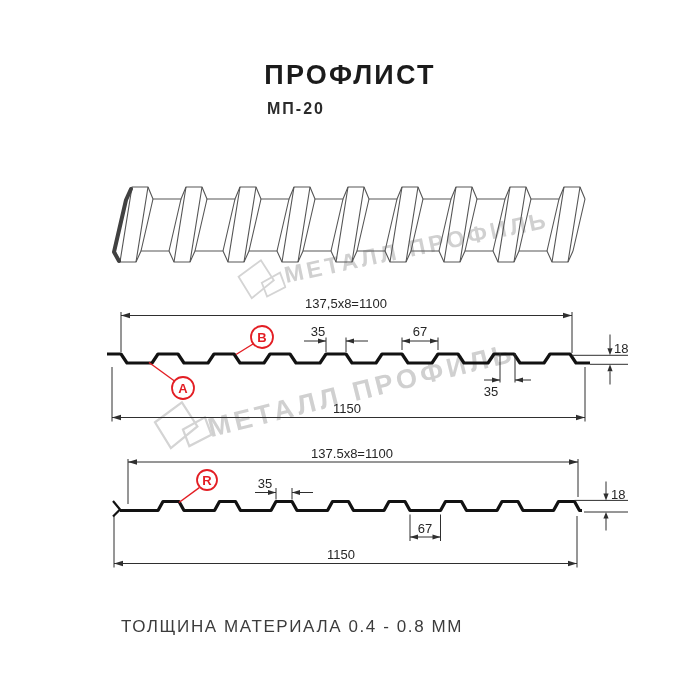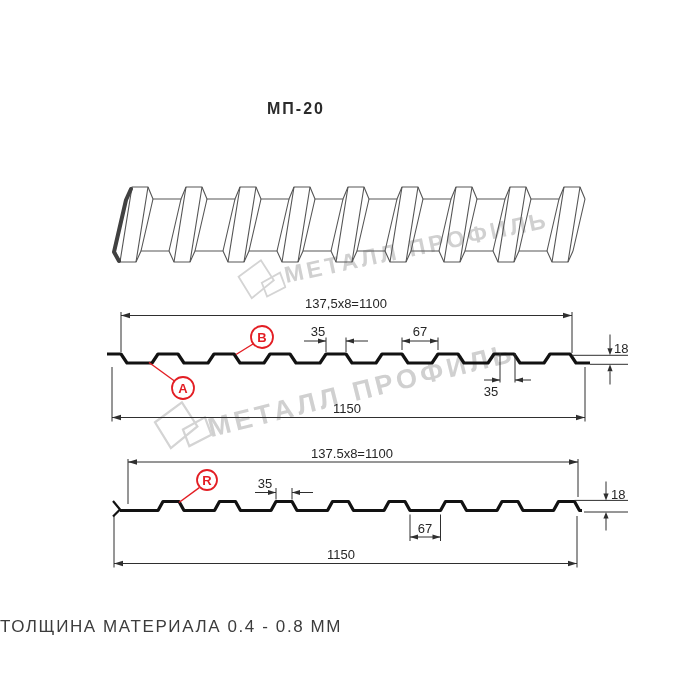--- a/index.html
+++ b/index.html
@@ -9,21 +9,21 @@
   }
   .title {
     position:absolute; left:0; top:60px; width:700px; text-align:center;
     font-size:27px; font-weight:bold; letter-spacing:2.2px; color:#1b1b1b;
   }
   .subtitle {
     position:absolute; left:0; top:100px; width:592px; text-align:center;
     font-size:16px; font-weight:600; letter-spacing:2px; color:#2b2b2b;
   }
   .footer-note {
-    position:absolute; left:0; top:617px; width:584px; 
+    position:absolute; left:0; top:617px; width:584px; text-align:center;
     font-size:17px; font-weight:500; letter-spacing:1.6px; color:#3c3c3c;
   }
   .wm-text {
     position:absolute; color:#d0d0d0; font-weight:bold; line-height:1;
     white-space:nowrap; transform-origin:0 100%; z-index:1;
   }
   .wm-text-1 { left:287px; top:264px; font-size:23px; letter-spacing:3.5px; transform:rotate(-12deg); }
   .wm-text-2 { left:212px; top:415px; font-size:27px; letter-spacing:4px;  transform:rotate(-14deg); }
   .wm-logo { position:absolute; transform-origin:50% 50%; z-index:1; }
   .wm-logo-1 { left:238px; top:258px; transform:rotate(-12deg); }
@@ -38,20 +38,21 @@
   .dim { font-family:"Liberation Sans", sans-serif; font-size:13px; fill:#262626; }
   .badge { fill:none; stroke:#e31e24; stroke-width:1.8; }
   .badge-letter { font-family:"Liberation Sans", sans-serif; font-size:13px; font-weight:bold; fill:#e31e24; }
   .leader { fill:none; stroke:#e31e24; stroke-width:1.4; }
 </style>
 </head>
 <body>
 
 <div class="page">
 
+  <div class="title">ПРОФЛИСТ</div>
   <div class="subtitle">МП-20</div>
 
   <svg class="wm-logo wm-logo-1" width="46" height="42" viewBox="0 0 60 52">
     <path d="M2,17 L35,2 L46,31 L13,48 Z" fill="none" stroke="#d4d4d4" stroke-width="2.4"></path>
     <path d="M30,31 L56,23 L59,43 L33,50 Z" fill="none" stroke="#d4d4d4" stroke-width="2.4"></path>
   </svg>
   <div class="wm-text wm-text-1">МЕТАЛЛ ПРОФИЛЬ</div>
 
   <svg class="wm-logo wm-logo-2" width="60" height="48" viewBox="0 0 60 52">
     <path d="M2,17 L35,2 L46,31 L13,48 Z" fill="none" stroke="#d4d4d4" stroke-width="2.4"></path>

